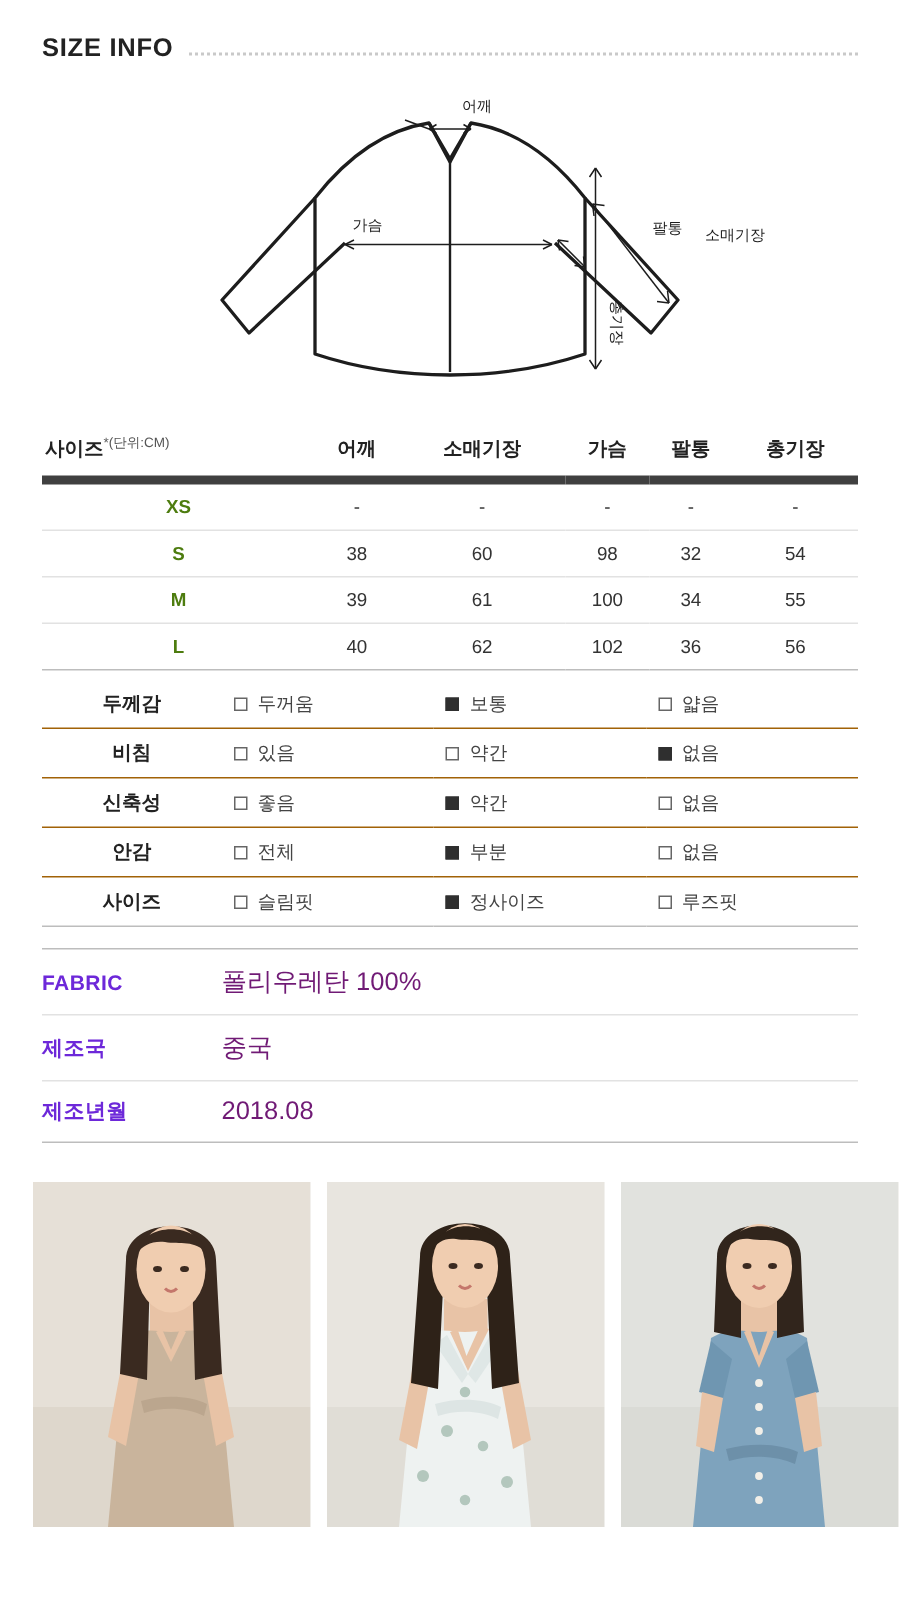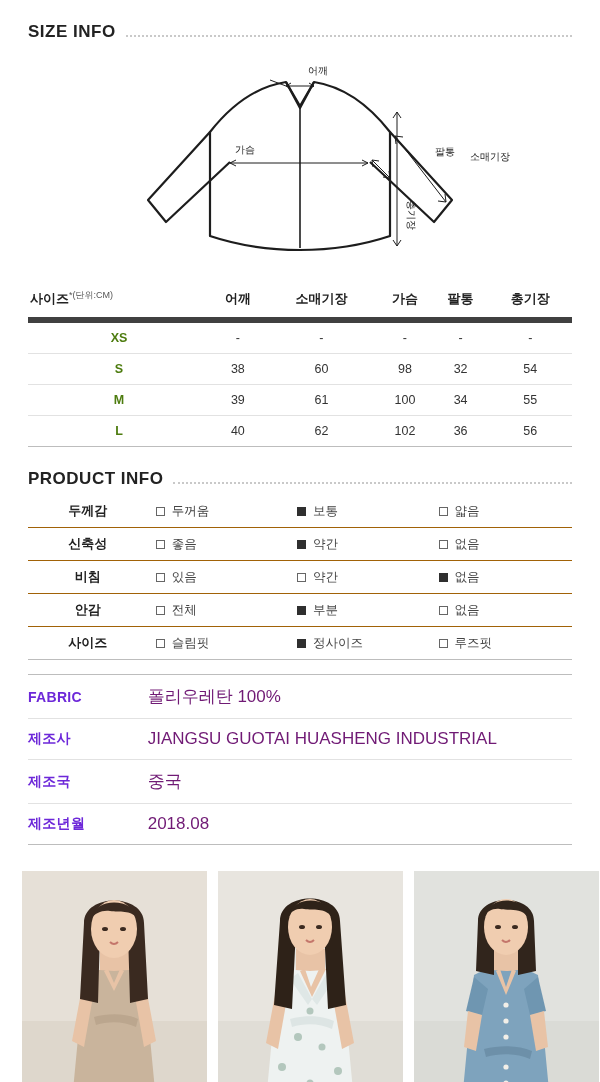--- a/index.html
+++ b/index.html
@@ -252,24 +252,20 @@
           <td>40</td>
           <td>62</td>
           <td>102</td>
           <td>36</td>
           <td>56</td>
         </tr>
       </tbody>
     </table>
   </div>
 
-  <div class="sec-head">
-    <span class="title">PRODUCT INFO</span>
-    <span class="trail"></span>
-  </div>
 
   <div class="pinfo">
     <table class="pinfo-tbl">
       <tbody>
         <tr>
           <td class="pi-label">두께감</td>
           <td class="pi-opt">
             <span class="opt">
                 <span class="box"></span>
                 <span class="txt">두꺼움</span>
@@ -282,57 +278,57 @@
               </span>
           </td>
           <td class="pi-opt">
             <span class="opt">
                 <span class="box"></span>
                 <span class="txt">얇음</span>
               </span>
           </td>
         </tr>
         <tr>
+          <td class="pi-label">비침</td>
+          <td class="pi-opt">
+            <span class="opt">
+                <span class="box"></span>
+                <span class="txt">있음</span>
+              </span>
+          </td>
+          <td class="pi-opt">
+            <span class="opt">
+                <span class="box"></span>
+                <span class="txt">약간</span>
+              </span>
+          </td>
+          <td class="pi-opt">
+            <span class="opt">
+                <span class="box on"></span>
+                <span class="txt">없음</span>
+              </span>
+          </td>
+        </tr>
+        <tr>
           <td class="pi-label">신축성</td>
           <td class="pi-opt">
             <span class="opt">
                 <span class="box"></span>
                 <span class="txt">좋음</span>
               </span>
           </td>
           <td class="pi-opt">
             <span class="opt">
                 <span class="box on"></span>
                 <span class="txt">약간</span>
               </span>
           </td>
           <td class="pi-opt">
             <span class="opt">
                 <span class="box"></span>
-                <span class="txt">없음</span>
-              </span>
-          </td>
-        </tr>
-        <tr>
-          <td class="pi-label">비침</td>
-          <td class="pi-opt">
-            <span class="opt">
-                <span class="box"></span>
-                <span class="txt">있음</span>
-              </span>
-          </td>
-          <td class="pi-opt">
-            <span class="opt">
-                <span class="box"></span>
-                <span class="txt">약간</span>
-              </span>
-          </td>
-          <td class="pi-opt">
-            <span class="opt">
-                <span class="box on"></span>
                 <span class="txt">없음</span>
               </span>
           </td>
         </tr>
         <tr>
           <td class="pi-label">안감</td>
           <td class="pi-opt">
             <span class="opt">
                 <span class="box"></span>
                 <span class="txt">전체</span>
@@ -375,24 +371,20 @@
       </tbody>
     </table>
   </div>
 
   <div class="fabric">
     <table class="fab">
       <tbody>
         <tr>
           <td class="fab-key">FABRIC</td>
           <td class="fab-val">폴리우레탄 100%</td>
-        </tr>
-        <tr>
-          <td class="fab-key">제조사</td>
-          <td class="fab-val">JIANGSU GUOTAI HUASHENG INDUSTRIAL</td>
         </tr>
         <tr>
           <td class="fab-key">제조국</td>
           <td class="fab-val">중국</td>
         </tr>
         <tr>
           <td class="fab-key">제조년월</td>
           <td class="fab-val">2018.08</td>
         </tr>
       </tbody>

